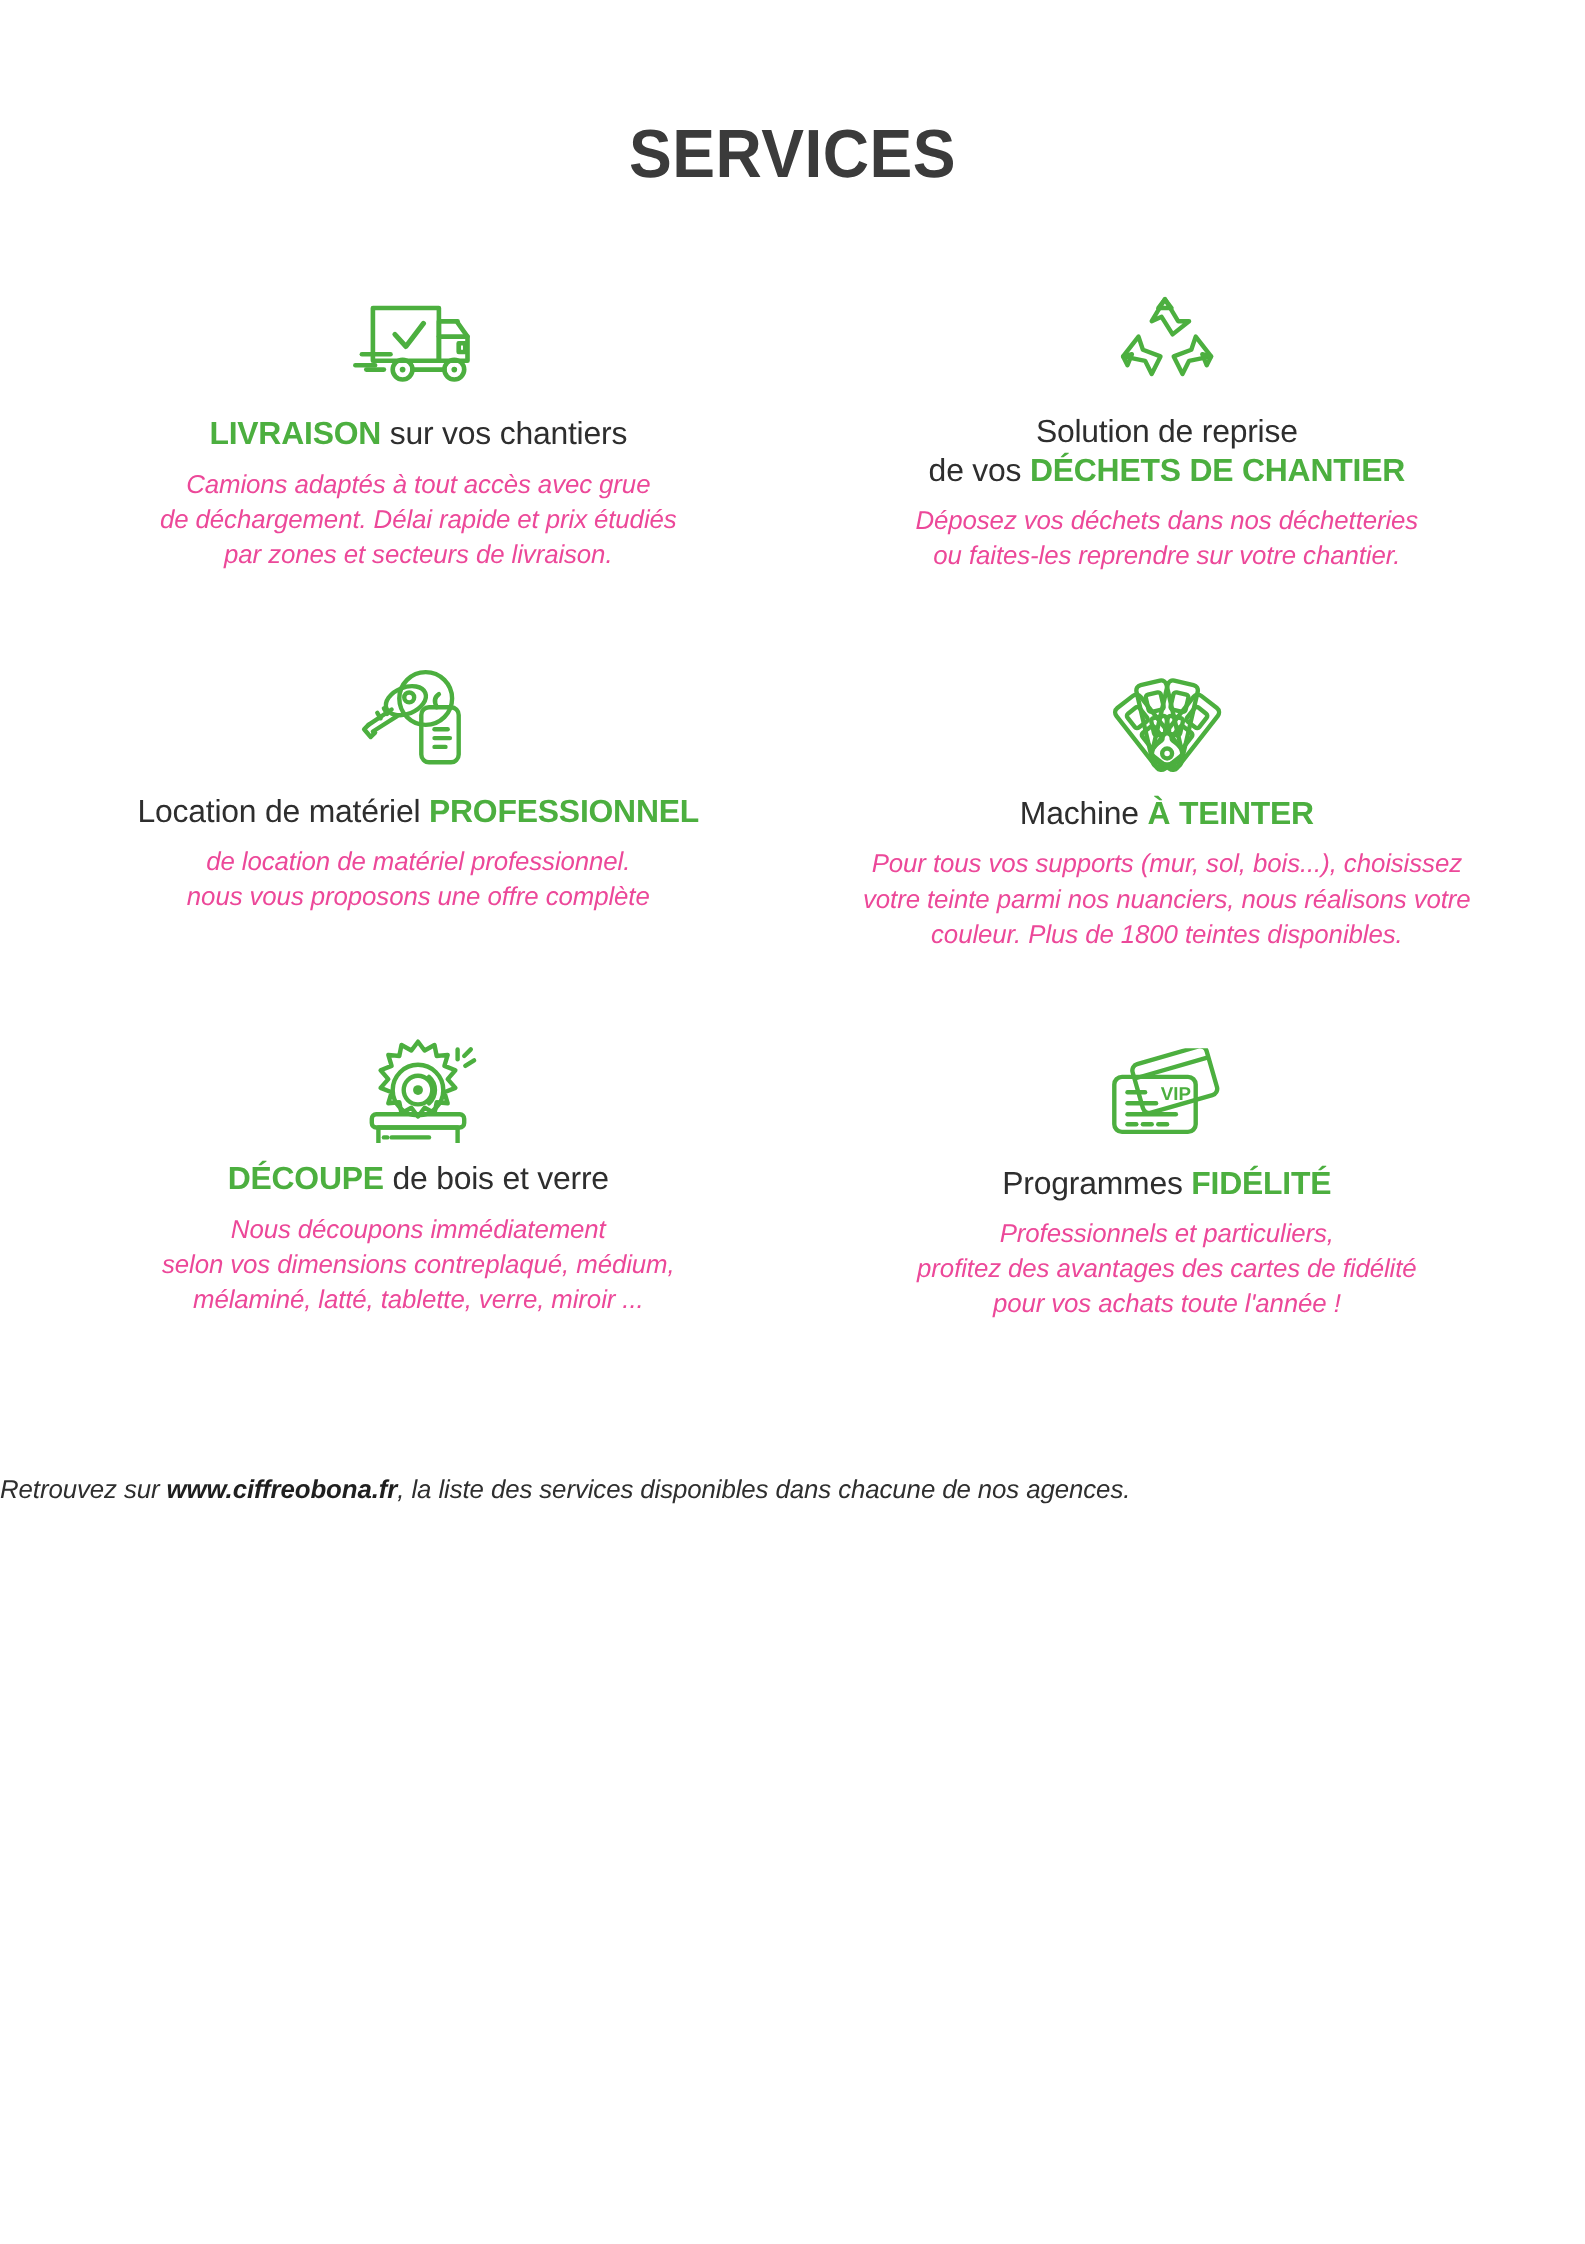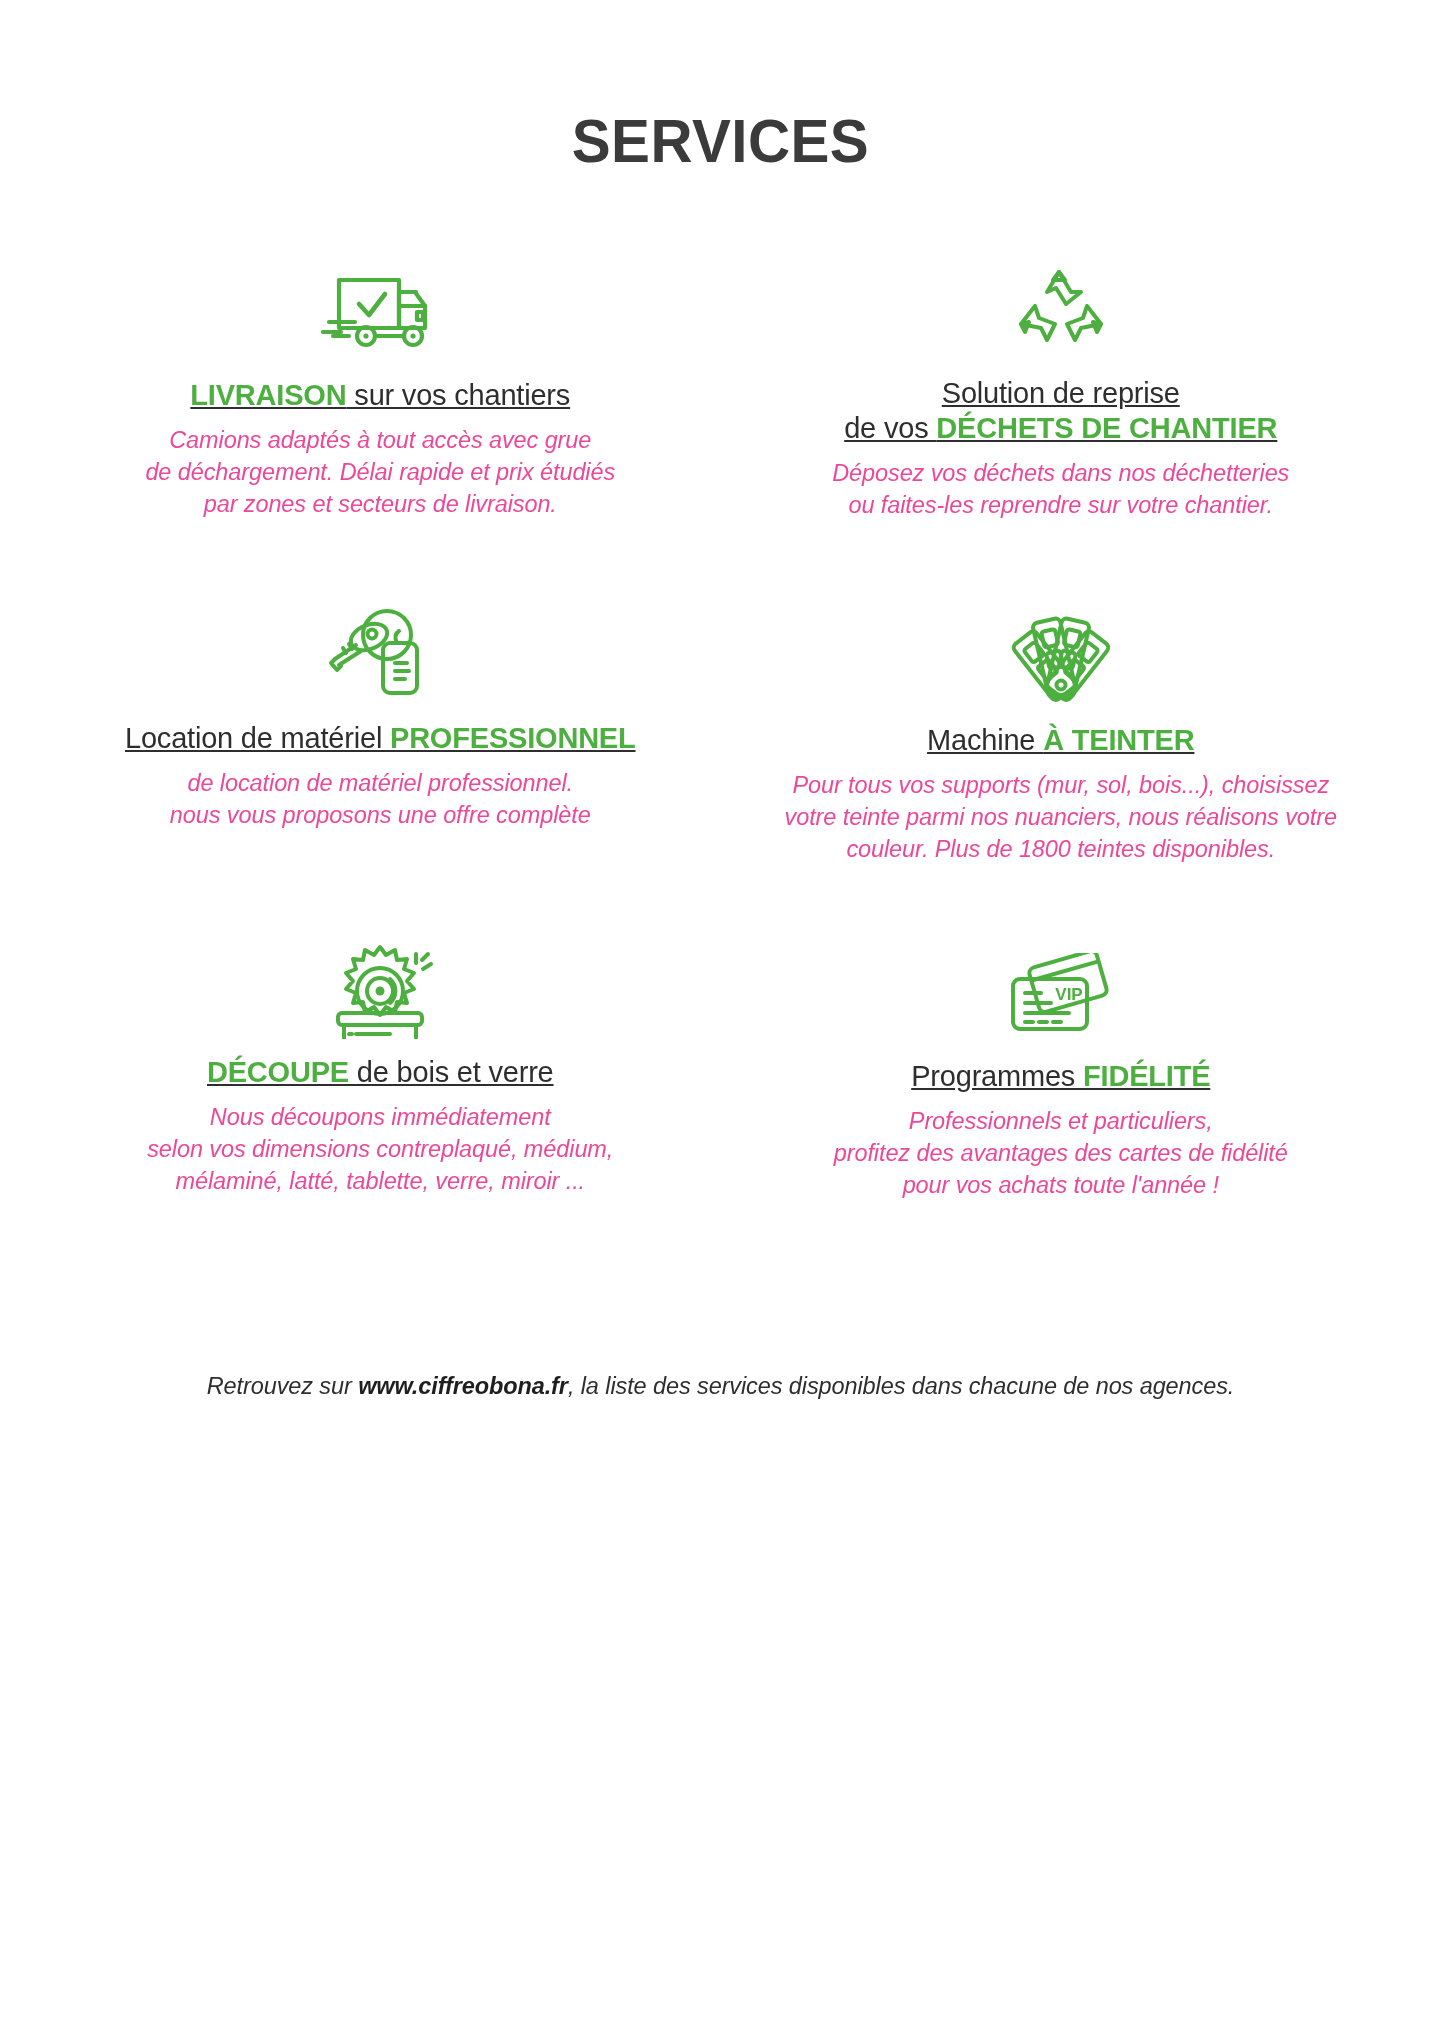--- a/index.html
+++ b/index.html
@@ -68,21 +68,20 @@
     display: block;
   }
 
   .service-heading {
     font-size: 29px;
     line-height: 1.22;
     color: #2e2e2e;
     font-weight: 400;
     margin: 0 0 12px 0;
     letter-spacing: -0.2px;
-    text-decoration: underline;
   }
   .service-heading .hl {
     color: #4CAF3F;
     font-weight: 800;
   }
 
   .service-body {
     font-size: 23.5px;
     line-height: 1.36;
     font-style: italic;
@@ -105,22 +104,21 @@
   .blk-fidelite .service-icon { margin-bottom: 20px; }
 
   
   .heading-2line { line-height: 1.2; }
 
   
   .page-footer {
     position: absolute;
     left: 0;
     right: 0;
-    bottom: 84px;
-    text-align: center;
+    bottom: 116px;
     font-size: 23.5px;
     font-style: italic;
     color: #2e2e2e;
     letter-spacing: -0.1px;
   }
   .page-footer .site {
     font-weight: 800;
     font-style: italic;
     color: #1f1f1f;
   }

